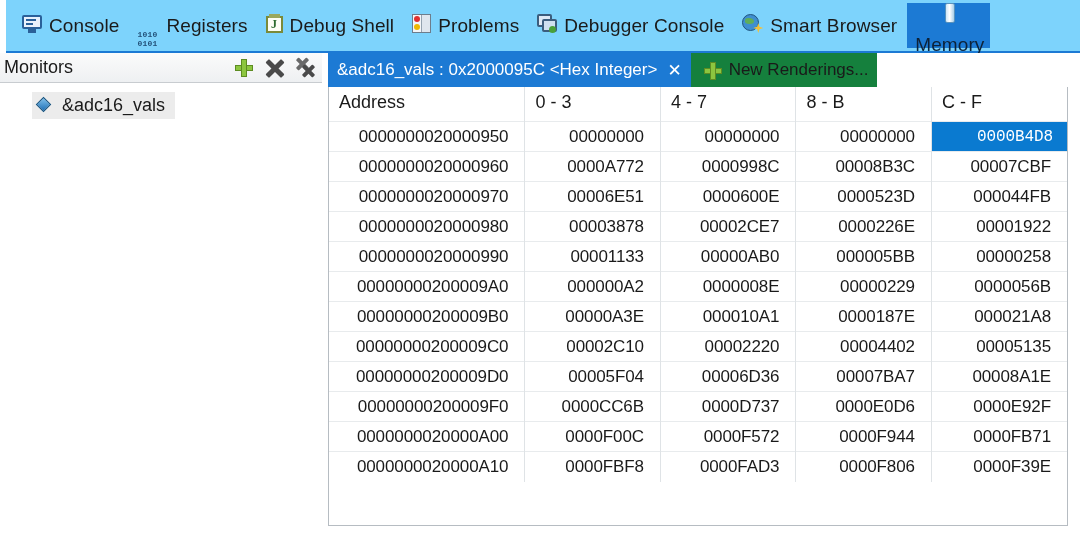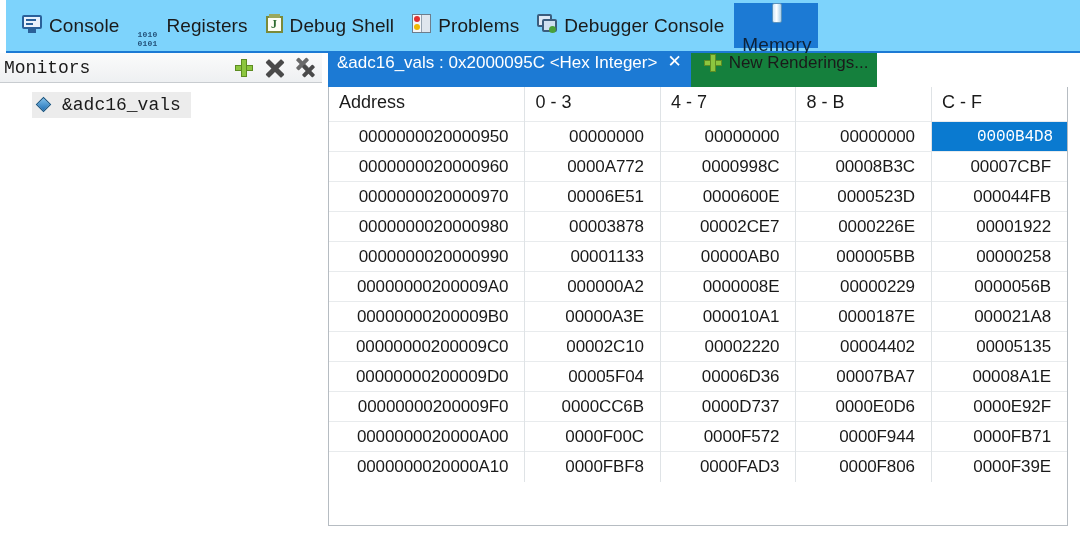--- a/index.html
+++ b/index.html
@@ -141,21 +141,20 @@
     border:1px solid #5a93bd; border-radius:2px; box-sizing:border-box;
   }
 
   
   .monitors {
     position: absolute;
     left: 0; top: 53px;
     width: 322px; height: 340px;
     background: #a21caf;
     box-sizing: border-box;
-    font-family: Liberation Mono, monospace;
   }
   .monitors-head {
     position: relative;
     height: 30px;
     background: linear-gradient(to bottom,#fbfbfb,#eef0f2);
     border-bottom: 1px solid #c8ccd0;
     display: flex;
     align-items: center;
     box-sizing: border-box;
   }
@@ -239,20 +238,21 @@
     box-sizing: border-box;
   }
   .rend-tabbar {
     display: flex;
     align-items: stretch;
     height: 34px;
     background: #ffffff;
   }
   .rend-tab {
     display: flex;
+    align-items: center;
     gap: 10px;
     padding: 0 9px;
     box-sizing: border-box;
     white-space: nowrap;
   }
   .rend-tab.active { background: #1c7ad4; }
   .rend-tab.active .rt-label { color: #ffffff; font-size: 17px; }
   .rend-tab.active .rt-close { color: #ffffff; font-size: 17px; line-height: 1; }
   .rend-tab.newrend { background: #15803d; gap: 8px; padding-left: 12px; }
   .rend-tab.newrend .rt-label { color: #1a1a1a; font-size: 17px; }
@@ -328,20 +328,24 @@
           <span><span class="ico ico-debugshell"><span class="pad"></span><span class="clip"></span><span class="jj">J</span></span></span>
           <span class="vt-label">Debug Shell</span>
         </div>
         <div class="viewtab">
           <span><span class="ico ico-problems"><span class="bx"></span><span class="pg"></span><span class="d1"></span><span class="d2"></span></span></span>
           <span class="vt-label">Problems</span>
         </div>
         <div class="viewtab">
           <span><span class="ico ico-dbgconsole"><span class="s1"></span><span class="s2"></span><span class="bug"></span></span></span>
           <span class="vt-label">Debugger Console</span>
+        </div>
+        <div class="viewtab">
+          <span><span class="ico ico-browser"><span class="globe"></span><span class="land"></span><span class="spark"></span></span></span>
+          <span class="vt-label">Smart Browser</span>
         </div>
         <div class="viewtab active">
           <span><span class="ico ico-memory"><span class="chip"></span></span></span>
           <span class="vt-label">Memory</span>
           <span class="close-x">✕</span>
         </div>
       </div>
   </div>
 
   <div class="monitors">

